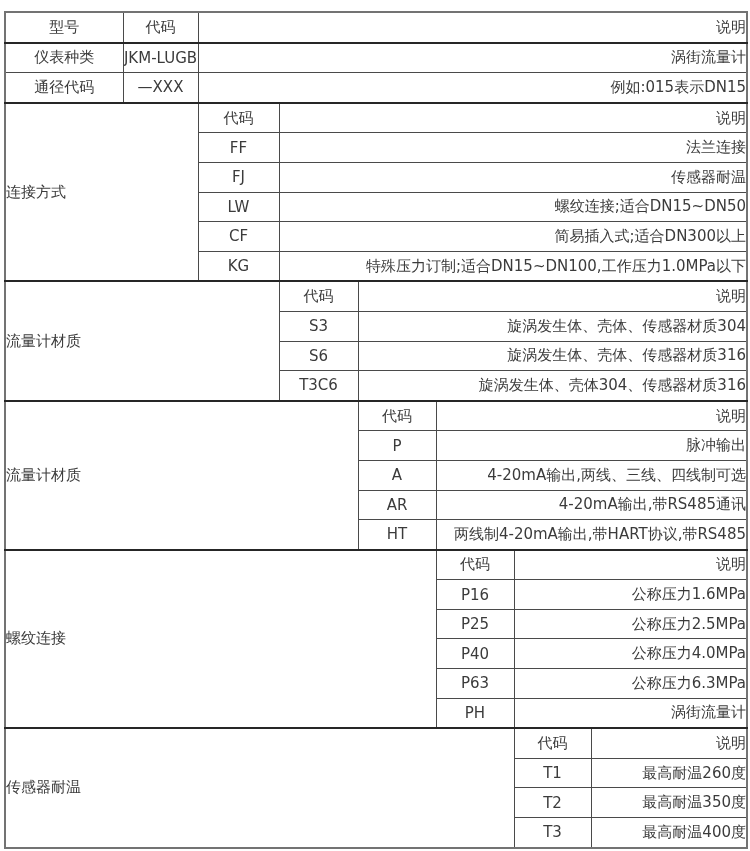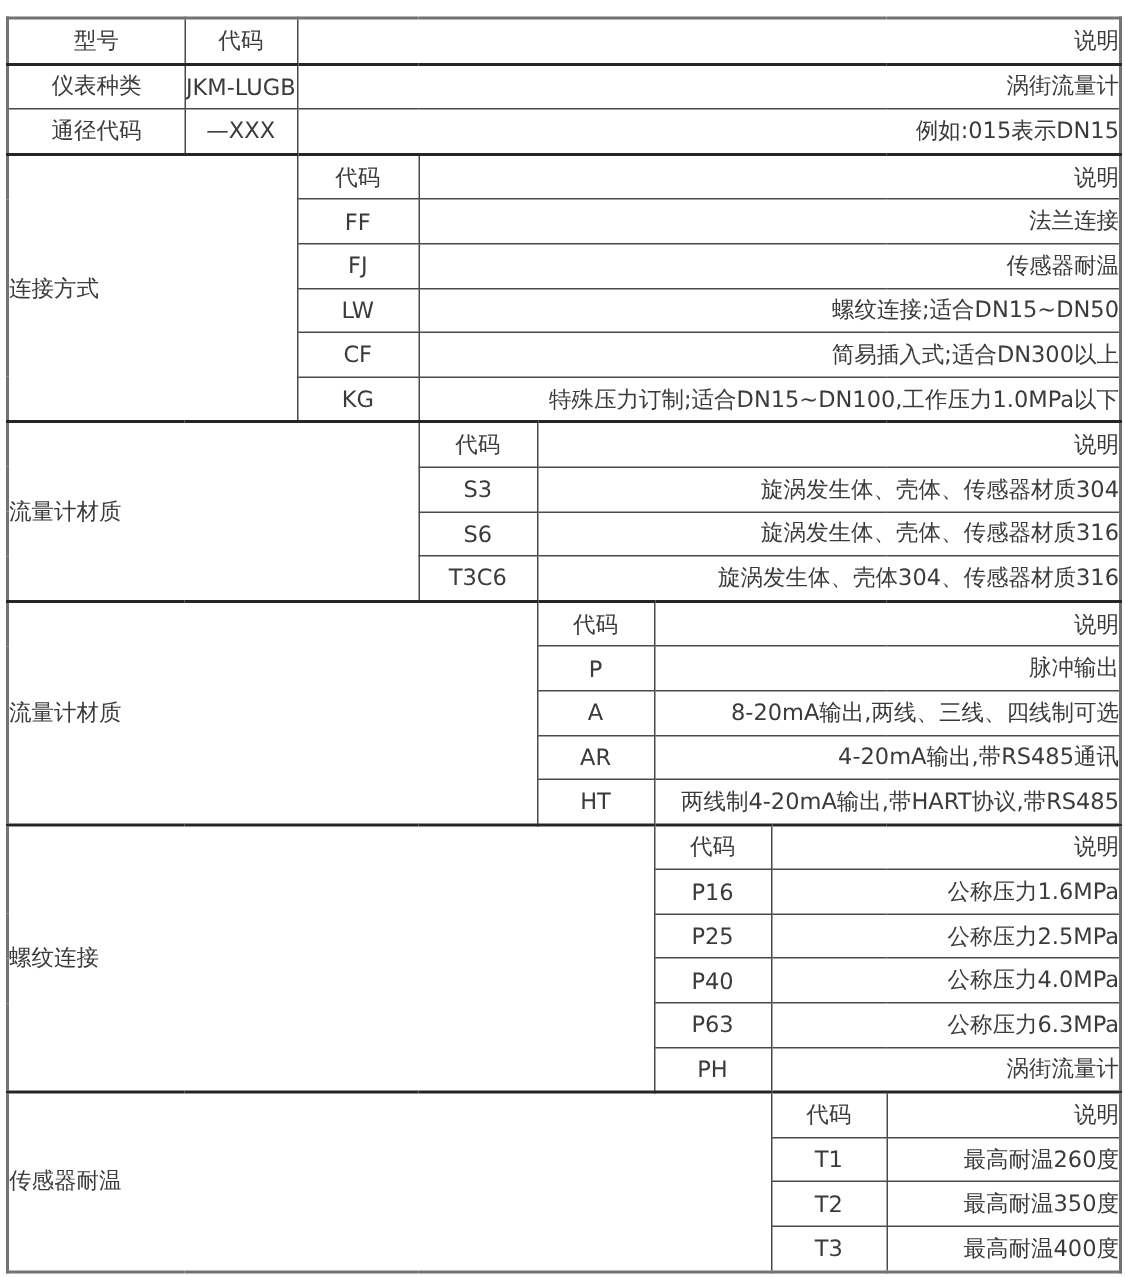--- a/index.html
+++ b/index.html
@@ -112,21 +112,21 @@
     <td class="lbl" colspan="4" rowspan="5">流量计材质</td>
     <td class="c b">代码</td>
     <td class="d b" colspan="3">说明</td>
   </tr>
   <tr>
     <td class="c">P</td>
     <td class="d" colspan="3">脉冲输出</td>
   </tr>
   <tr>
     <td class="c b">A</td>
-    <td class="d b" colspan="3">8-20mA输出,两线、三线、四线制可选</td>
+    <td class="d b" colspan="3">4-20mA输出,两线、三线、四线制可选</td>
   </tr>
   <tr>
     <td class="c">AR</td>
     <td class="d" colspan="3">4-20mA输出,带RS485通讯</td>
   </tr>
   <tr>
     <td class="c b">HT</td>
     <td class="d b" colspan="3">两线制4-20mA输出,带HART协议,带RS485</td>
   </tr>
 

